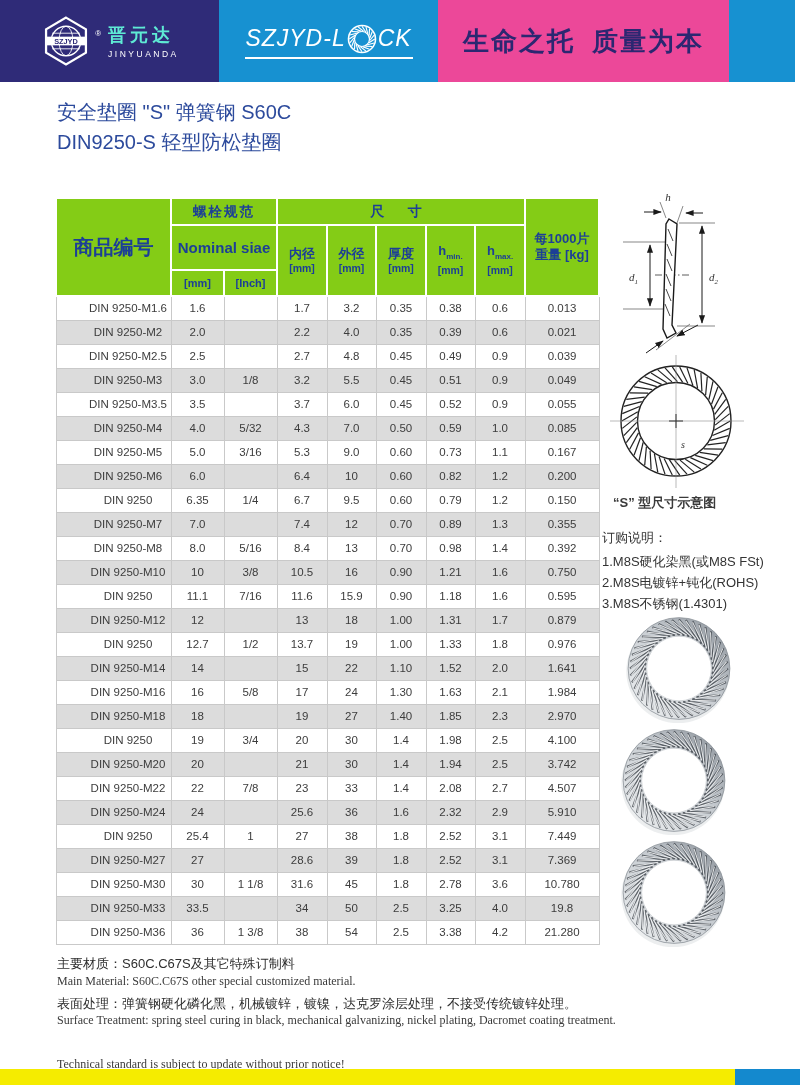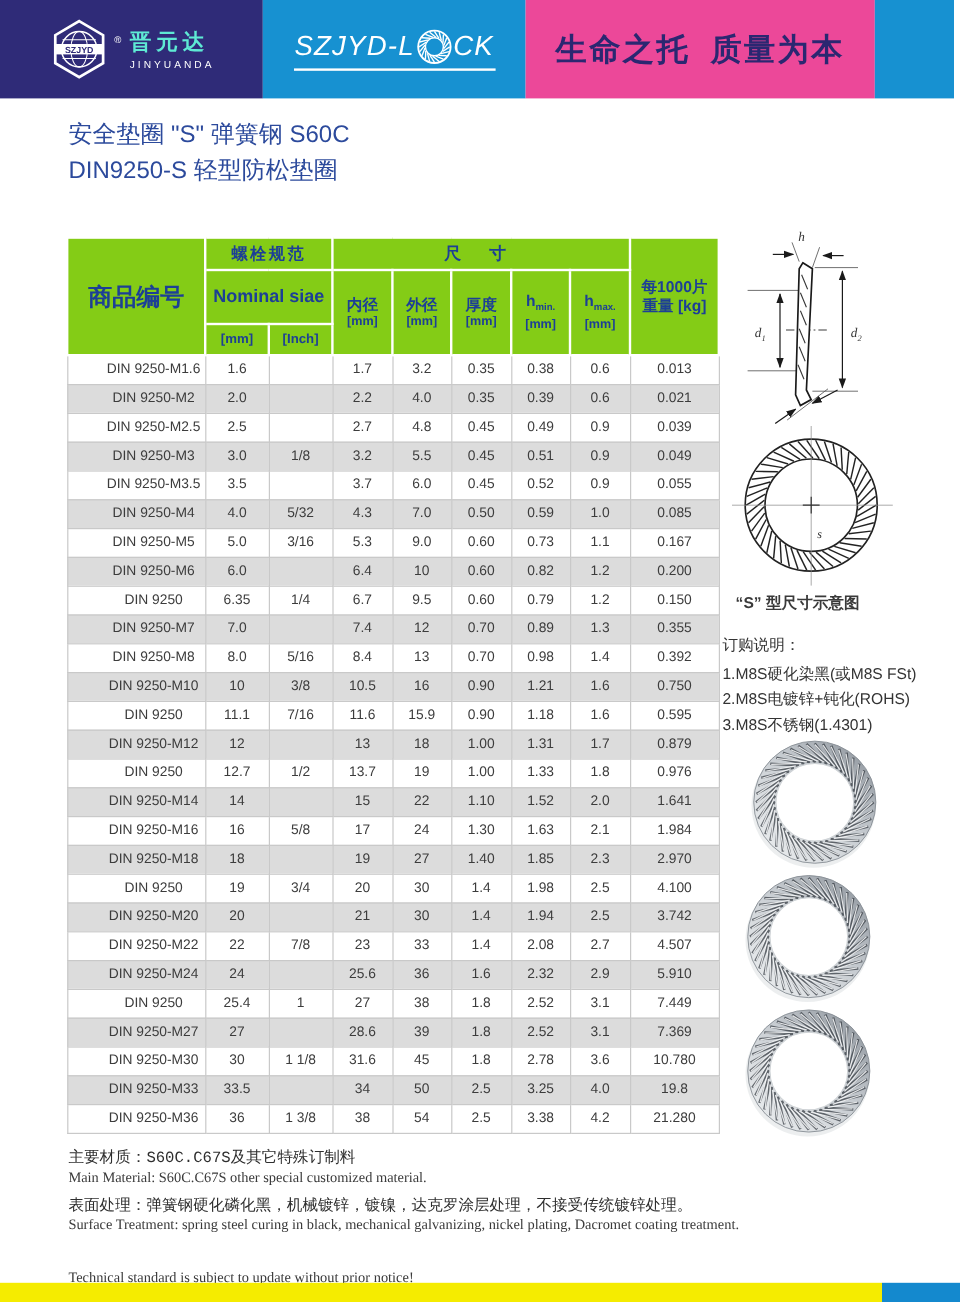--- a/index.html
+++ b/index.html
@@ -67,21 +67,21 @@
   .ordering .ord-item  { margin-top:5px; line-height:16px; }
   .photos { position:absolute; left:618px; top:613px; display:flex; flex-direction:column; gap:1px; }
   .photos svg:first-child { margin-left:5px; }
 
   .dim-label { font-size:11px; fill:#333; font-style:italic; font-family:"Liberation Serif", serif; }
 
   
   .foot { position:absolute; left:57px; }
   .f-cn { font-size:13px; color:#2e2e2e; }
   .f-en { font-size:12px; color:#3a3a3a; font-family:"Liberation Serif", serif; }
-  .material-cn { top:955px;font-family:Liberation Mono, monospace; } .material-en { top:974px; }
+  .material-cn { top:955px; } .material-en { top:974px; }
   .surface-cn  { top:995px; } .surface-en  { top:1013px; }
   .notice-cn   { top:1039px; } .notice-en  { top:1057px; }
 
   .bottombar { position:absolute; left:0; top:1069px; width:800px; height:16px; display:flex; }
   .bottombar .bb-yellow { width:735px; background:#f5ec00; }
   .bottombar .bb-blue   { width:65px;  background:#1489ce; }
 </style>
 </head>
 <body>
 

